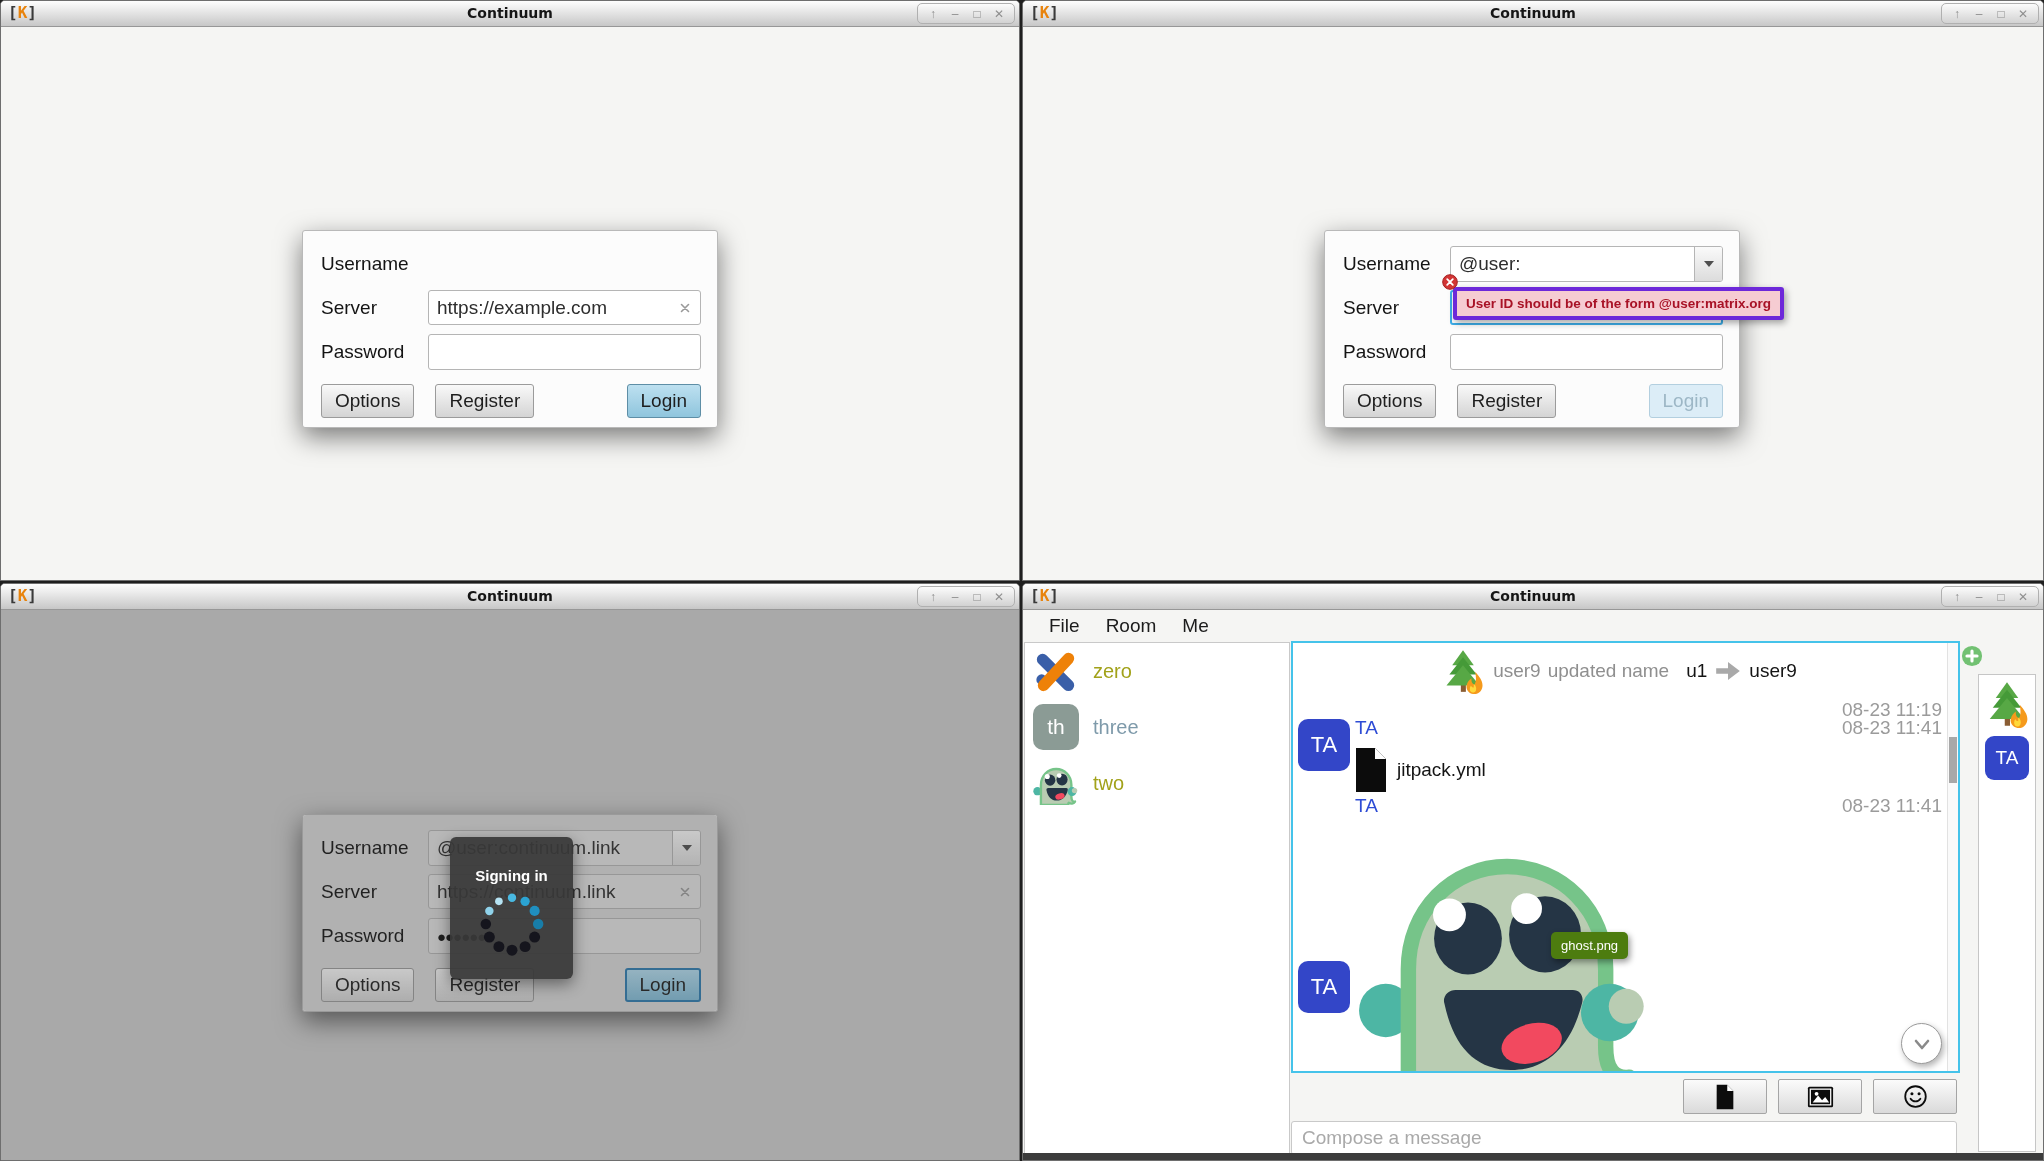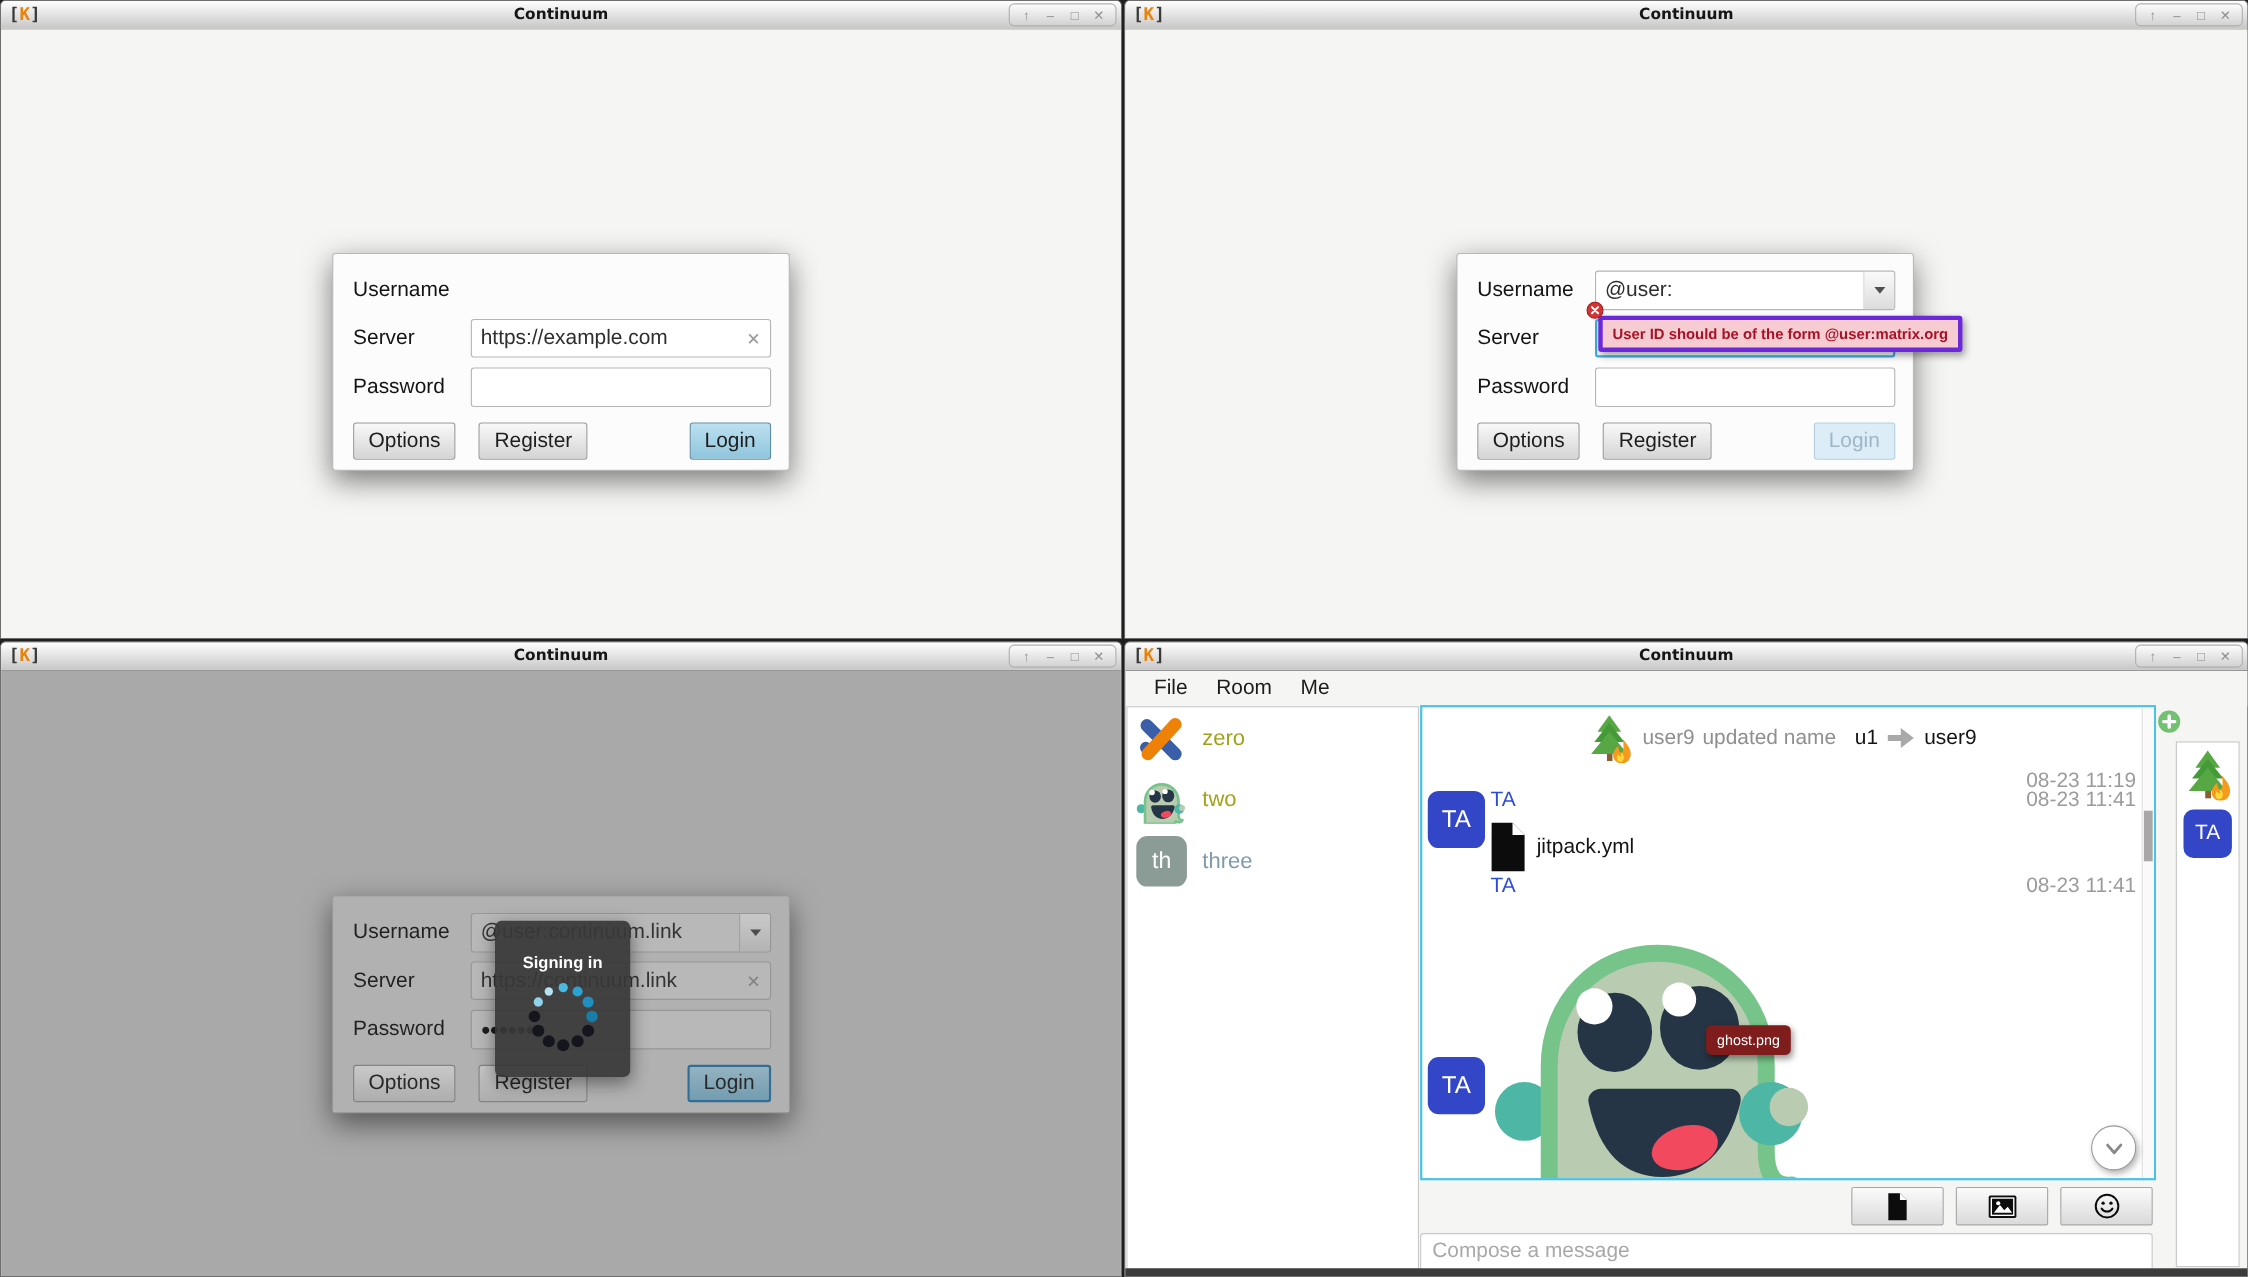--- a/index.html
+++ b/index.html
@@ -71,21 +71,21 @@
   .chat-box { position:absolute; left:268px; top:57px; width:669px; height:432px; border:2px solid #45c3ea; background:#fff; overflow:hidden; }
   .event-row { position:absolute; left:0; right:14px; top:2px; height:52px; display:flex; align-items:center; justify-content:center; gap:7px; font-size:19px; }
   .ev-gray { color:#8f8f8f; }
   .ev-dark { color:#141414; }
   .ts { position:absolute; right:16px; color:#9b9b9b; font-size:19px; }
   .msg-avatar { position:absolute; left:5px; width:52px; height:52px; border-radius:10px; background:#3346c8; color:#fff; font-size:22px; display:flex; align-items:center; justify-content:center; z-index:3; }
   .msg-sender { position:absolute; left:62px; color:#2e4cd5; font-size:19px; }
   .file-row { position:absolute; left:60px; top:104px; display:flex; align-items:center; gap:8px; }
   .file-name { font-size:19px; color:#141414; }
   .ghost-img { position:absolute; left:64px; top:172px; z-index:1; }
-  .img-tooltip { position:absolute; left:258px; top:289px; z-index:5; background:#7f1d1d; color:#fff; font-size:13px; padding:6px 10px; border-radius:5px; box-shadow:2px 3px 6px rgba(0,0,0,0.4); }
+  .img-tooltip { position:absolute; left:258px; top:289px; z-index:5; background:#4d7c0f; color:#fff; font-size:13px; padding:6px 10px; border-radius:5px; box-shadow:2px 3px 6px rgba(0,0,0,0.4); }
   .chat-scrollbar { position:absolute; right:0; top:0; bottom:0; width:11px; background:#fafafa; border-left:1px solid #e2e2e2; }
   .chat-thumb { position:absolute; left:1px; right:1px; top:94px; height:46px; background:#a8a8a8; }
   .scroll-bottom-btn { position:absolute; right:16px; top:380px; width:41px; height:41px; border-radius:50%; background:#fff; border:1px solid #9a9a9a; box-shadow:2px 3px 6px rgba(0,0,0,0.3); display:flex; align-items:center; justify-content:center; z-index:6; }
 
   .attach-row { position:absolute; left:268px; top:495px; width:666px; display:flex; justify-content:flex-end; gap:11px; }
   .tool-btn { width:84px; height:35px; background:linear-gradient(#fbfbfb,#dadada); border:1px solid #a5a5a5; border-radius:2px; display:flex; align-items:center; justify-content:center; }
   .compose-wrap { position:absolute; left:268px; top:537px; width:666px; height:34px; }
   .compose-wrap input { width:100%; height:34px; border:1px solid #c9c9c9; border-radius:3px; font-size:19px; color:#444; padding:0 10px; font-family:"Liberation Sans", sans-serif; outline:none; background:#fff; }
   .compose-wrap input::placeholder { color:#a9a9a9; }
 
@@ -339,30 +339,30 @@
     <div class="room-panel">
       <div class="room-item">
         <span class="room-avatar plain">
           <svg class="icon" width="46" height="46">
               <use href="#sym-klogo"></use>
             </svg>
         </span>
         <span class="room-label lbl-zero">zero</span>
       </div>
       <div class="room-item">
+        <span class="room-avatar av-three">th</span>
+        <span class="room-label lbl-three">three</span>
+      </div>
+      <div class="room-item">
         <span class="room-avatar plain">
           <svg class="icon" width="46" height="44" viewBox="0 0 290 276">
               <use href="#sym-ghost"></use>
             </svg>
         </span>
         <span class="room-label lbl-two">two</span>
-      </div>
-      <div class="room-item">
-        <span class="room-avatar av-three">th</span>
-        <span class="room-label lbl-three">three</span>
       </div>
     </div>
 
     <div class="chat-box">
 
       <div class="event-row">
         <svg class="icon" width="46" height="46">
             <use href="#sym-treefire"></use>
           </svg>
         <span class="ev-gray">user9</span>

